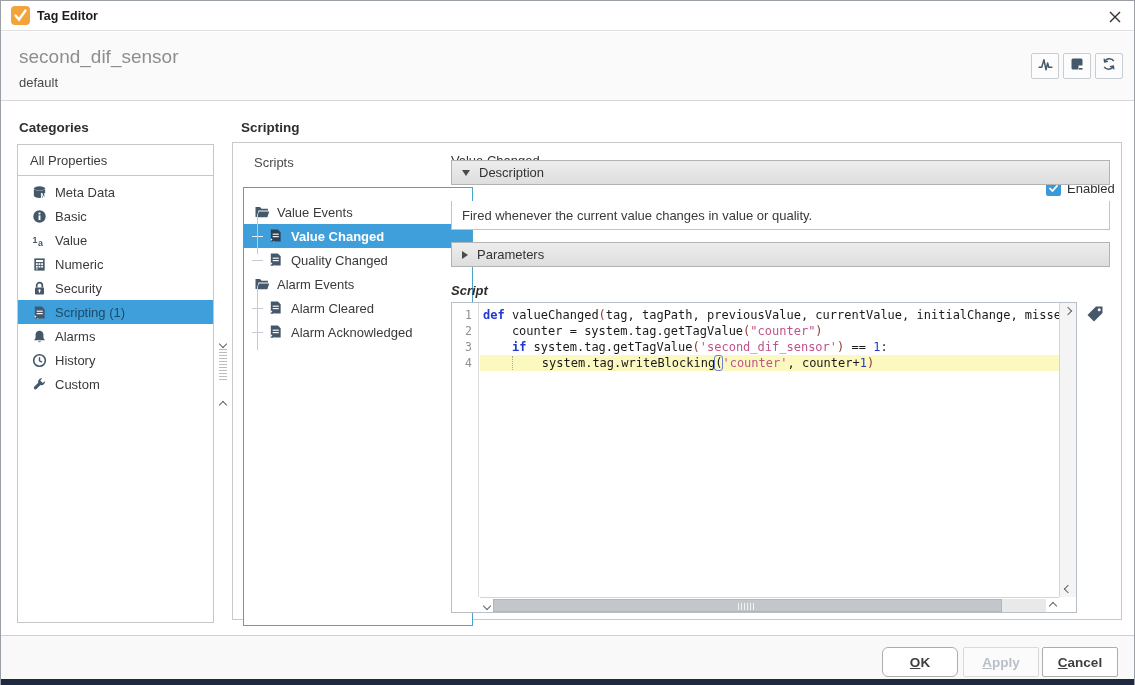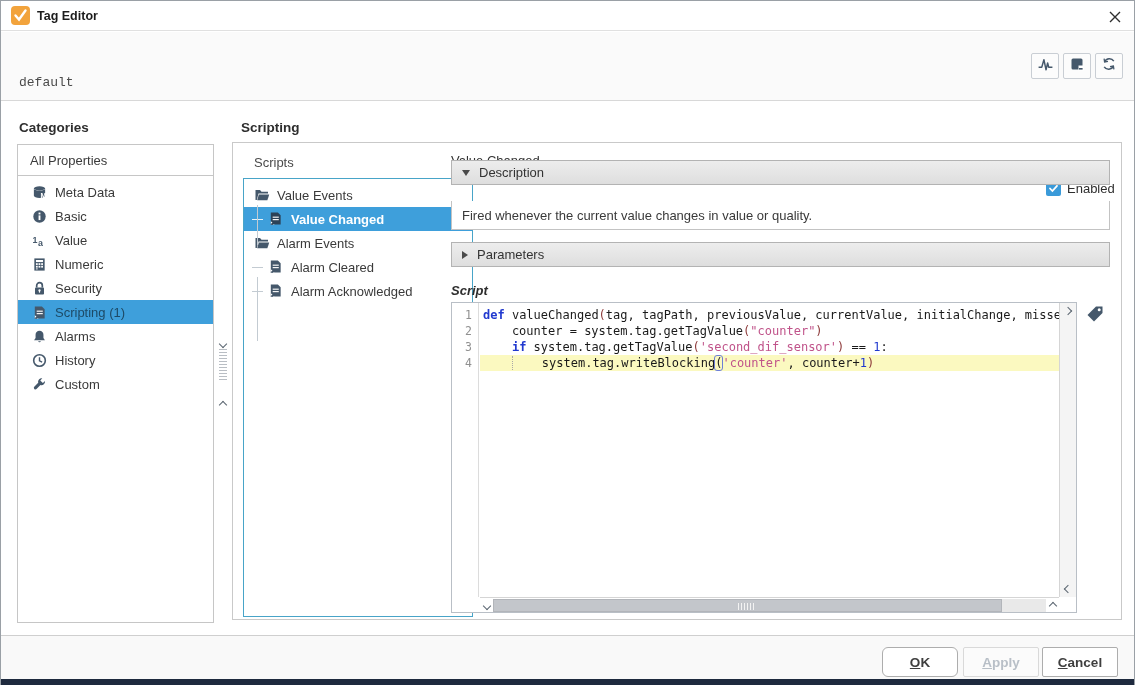--- a/index.html
+++ b/index.html
@@ -10,21 +10,21 @@
   
   .titlebar { position:absolute; left:0; top:0; width:100%; height:30px; background:#fff; border-bottom:1px solid #e0e0e0; }
   .app-icon { position:absolute; left:10px; top:5px; width:19px; height:19px; background:#f2a33c; border-radius:4px; }
   .app-icon svg { position:absolute; inset:0; }
   .title-text { position:absolute; left:36px; top:8px; font-size:12.5px; font-weight:700; color:#1c1c1c; }
   .close-btn { position:absolute; right:8px; top:5px; width:22px; height:22px; display:flex; align-items:center; justify-content:center; cursor:pointer; }
 
   
   .header { position:absolute; left:0; top:31px; width:100%; height:69px; background:#fafafa; border-bottom:1px solid #d8d8d8; }
   .tag-name { position:absolute; left:18px; top:14px; font-size:19px; color:#8e8e8e; }
-  .tag-provider { position:absolute; left:18px; top:43px; font-size:13px; color:#4a4a4a;font-family:Liberation Mono, monospace; }
+  .tag-provider { position:absolute; left:18px; top:43px; font-size:13px; color:#4a4a4a; }
   .hdr-btn { position:absolute; top:21px; width:28px; height:26px; border:1px solid #c9ced4; border-radius:2px; background:#fcfcfc; display:flex; align-items:center; justify-content:center; cursor:pointer; }
   .hdr-btn.b1 { left:1030px; } .hdr-btn.b2 { left:1062px; } .hdr-btn.b3 { left:1094px; }
 
   
   .sec-label { position:absolute; font-size:13.5px; font-weight:700; color:#2e2e2e; }
 
   
   .cat-box { position:absolute; left:16px; top:143px; width:197px; height:479px; background:#fff; border:1px solid #c6c6c6; }
   .cat-all { height:31px; line-height:31px; padding-left:12px; font-size:13px; color:#3a3a3a; border-bottom:1px solid #c6c6c6; cursor:pointer; }
   .cat-item { height:24px; display:flex; align-items:center; padding-left:13px; font-size:13px; color:#3a3a3a; cursor:pointer; }
@@ -38,21 +38,21 @@
   .chev.left { transform:rotate(-45deg); } .chev.right { transform:rotate(135deg); }
   .chev.up { transform:rotate(225deg); } .chev.down { transform:rotate(45deg); }
   .split-collapse { position:absolute; left:5px; top:189px; cursor:pointer; }
   .split-grip { position:absolute; left:4px; top:204px; width:8px; height:32px; cursor:col-resize;
       background:repeating-linear-gradient(0deg,#b9bec4 0 1px,transparent 1px 3px); }
   .split-expand { position:absolute; left:5px; top:250px; cursor:pointer; }
 
   
   .panel { position:absolute; left:231px; top:141px; width:890px; height:478px; border:1px solid #c9c9c9; background:#fff; }
   .scripts-label { position:absolute; left:21px; top:12px; font-size:13px; color:#4a4a4a; }
-  .tree-box { position:absolute; left:10px; top:35px; width:230px; height:439px; border:1px solid #48a4c8; background:#fff; padding-top:4px; }
+  .tree-box { position:absolute; left:10px; top:44px; width:230px; height:439px; border:1px solid #48a4c8; background:#fff; padding-top:12px; }
   .tree-row { position:relative; height:24px; display:flex; align-items:center; font-size:13px; color:#3a3a3a; cursor:pointer; }
   .tree-row .ticon { width:16px; height:16px; margin-right:7px; flex:0 0 16px; }
   .tree-row.folder { padding-left:10px; }
   .tree-row.child { padding-left:24px; }
   .tree-row.selected { background:#3e9fdb; color:#fff; font-weight:700; }
   .tree-dash { position:absolute; left:8px; top:11.5px; width:11px; height:1px; background:#c3cbd2; }
   .tree-row.selected .tree-dash { background:#e8f4fb; }
   .tree-vline { position:absolute; width:1px; background:#c3cbd2; left:13px; }
 
   
@@ -120,20 +120,21 @@
     </div>
     <span class="title-text">Tag Editor</span>
     <div class="close-btn">
       <svg width="14" height="14" viewBox="0 0 14 14">
           <path d="M2 2 L12 12 M12 2 L2 12" stroke="#2f2f2f" stroke-width="1.4"></path>
         </svg>
     </div>
   </div>
 
   <div class="header">
+    <div class="tag-name">second_dif_sensor</div>
     <div class="tag-provider">default</div>
     <div class="hdr-btn b1">
       <span>
         <svg width="17" height="17" viewBox="0 0 16 16">
             <path d="M1.5 10.5 H4.5 L6.5 3.5 L8.5 13 L10 6.5 L11 10.5 H14.5" fill="none" stroke="#45586b" stroke-width="1.4" stroke-linejoin="round"></path>
           </svg>
       </span>
     </div>
     <div class="hdr-btn b2">
       <span>
@@ -281,47 +282,58 @@
           <span class="tree-dash"></span>
           <span class="ticon"><svg width="15" height="15" viewBox="0 0 16 16">
               <path d="M3 1.5 H10.5 L13.5 4.5 V14.5 H3 Z" fill="#2c4257"></path>
               <rect x="5" y="6" width="6.5" height="1.2" fill="#fff"></rect>
               <rect x="5" y="8.6" width="6.5" height="1.2" fill="#fff"></rect>
               <path d="M3 11 L7 14.5 H3 Z" fill="#fff"></path>
               <path d="M2.5 14.2 L6 11.5 L7.5 13 L4.5 15 Z" fill="#2c4257"></path>
             </svg></span>
           <span>Value Changed</span>
         </div>
-        <div class="tree-row folder">
-          <span class="ticon"><svg width="16" height="16" viewBox="0 0 16 16">
-              <path d="M1.5 3 H6 L7.5 4.8 H14 V6.5 H4.5 L2.8 13 H1.5 Z" fill="#45586b"></path>
-              <path d="M4.8 7.5 H15.2 L13.4 13.2 H3.2 Z" fill="#45586b"></path>
-            </svg></span>
-          <span>Alarm Events</span>
-        </div>
         <div class="tree-row child">
           <span class="tree-dash"></span>
           <span class="ticon"><svg width="15" height="15" viewBox="0 0 16 16">
               <path d="M3 1.5 H10.5 L13.5 4.5 V14.5 H3 Z" fill="#45586b"></path>
               <rect x="5" y="6" width="6.5" height="1.2" fill="#fff"></rect>
               <rect x="5" y="8.6" width="6.5" height="1.2" fill="#fff"></rect>
               <path d="M3 11 L7 14.5 H3 Z" fill="#fff"></path>
               <path d="M2.5 14.2 L6 11.5 L7.5 13 L4.5 15 Z" fill="#45586b"></path>
             </svg></span>
-          <span>Alarm Cleared</span>
+          <span>Quality Changed</span>
+        </div>
+        <div class="tree-row folder">
+          <span class="ticon"><svg width="16" height="16" viewBox="0 0 16 16">
+              <path d="M1.5 3 H6 L7.5 4.8 H14 V6.5 H4.5 L2.8 13 H1.5 Z" fill="#45586b"></path>
+              <path d="M4.8 7.5 H15.2 L13.4 13.2 H3.2 Z" fill="#45586b"></path>
+            </svg></span>
+          <span>Alarm Events</span>
         </div>
         <div class="tree-row child">
           <span class="tree-dash"></span>
           <span class="ticon"><svg width="15" height="15" viewBox="0 0 16 16">
               <path d="M3 1.5 H10.5 L13.5 4.5 V14.5 H3 Z" fill="#45586b"></path>
               <rect x="5" y="6" width="6.5" height="1.2" fill="#fff"></rect>
               <rect x="5" y="8.6" width="6.5" height="1.2" fill="#fff"></rect>
               <path d="M3 11 L7 14.5 H3 Z" fill="#fff"></path>
               <path d="M2.5 14.2 L6 11.5 L7.5 13 L4.5 15 Z" fill="#45586b"></path>
             </svg></span>
+          <span>Alarm Cleared</span>
+        </div>
+        <div class="tree-row child">
+          <span class="tree-dash"></span>
+          <span class="ticon"><svg width="15" height="15" viewBox="0 0 16 16">
+              <path d="M3 1.5 H10.5 L13.5 4.5 V14.5 H3 Z" fill="#45586b"></path>
+              <rect x="5" y="6" width="6.5" height="1.2" fill="#fff"></rect>
+              <rect x="5" y="8.6" width="6.5" height="1.2" fill="#fff"></rect>
+              <path d="M3 11 L7 14.5 H3 Z" fill="#fff"></path>
+              <path d="M2.5 14.2 L6 11.5 L7.5 13 L4.5 15 Z" fill="#45586b"></path>
+            </svg></span>
           <span>Alarm Acknowledged</span>
         </div>
         <span class="tree-vline" style="top: 26px; height: 40px;"></span>
         <span class="tree-vline" style="top: 98px; height: 64px;"></span>
       </div>
 
     <div class="vc-title">Value Changed</div>
     <div class="enabled-wrap">
       <span class="checkbox">
         <svg width="11" height="11" viewBox="0 0 11 11">

